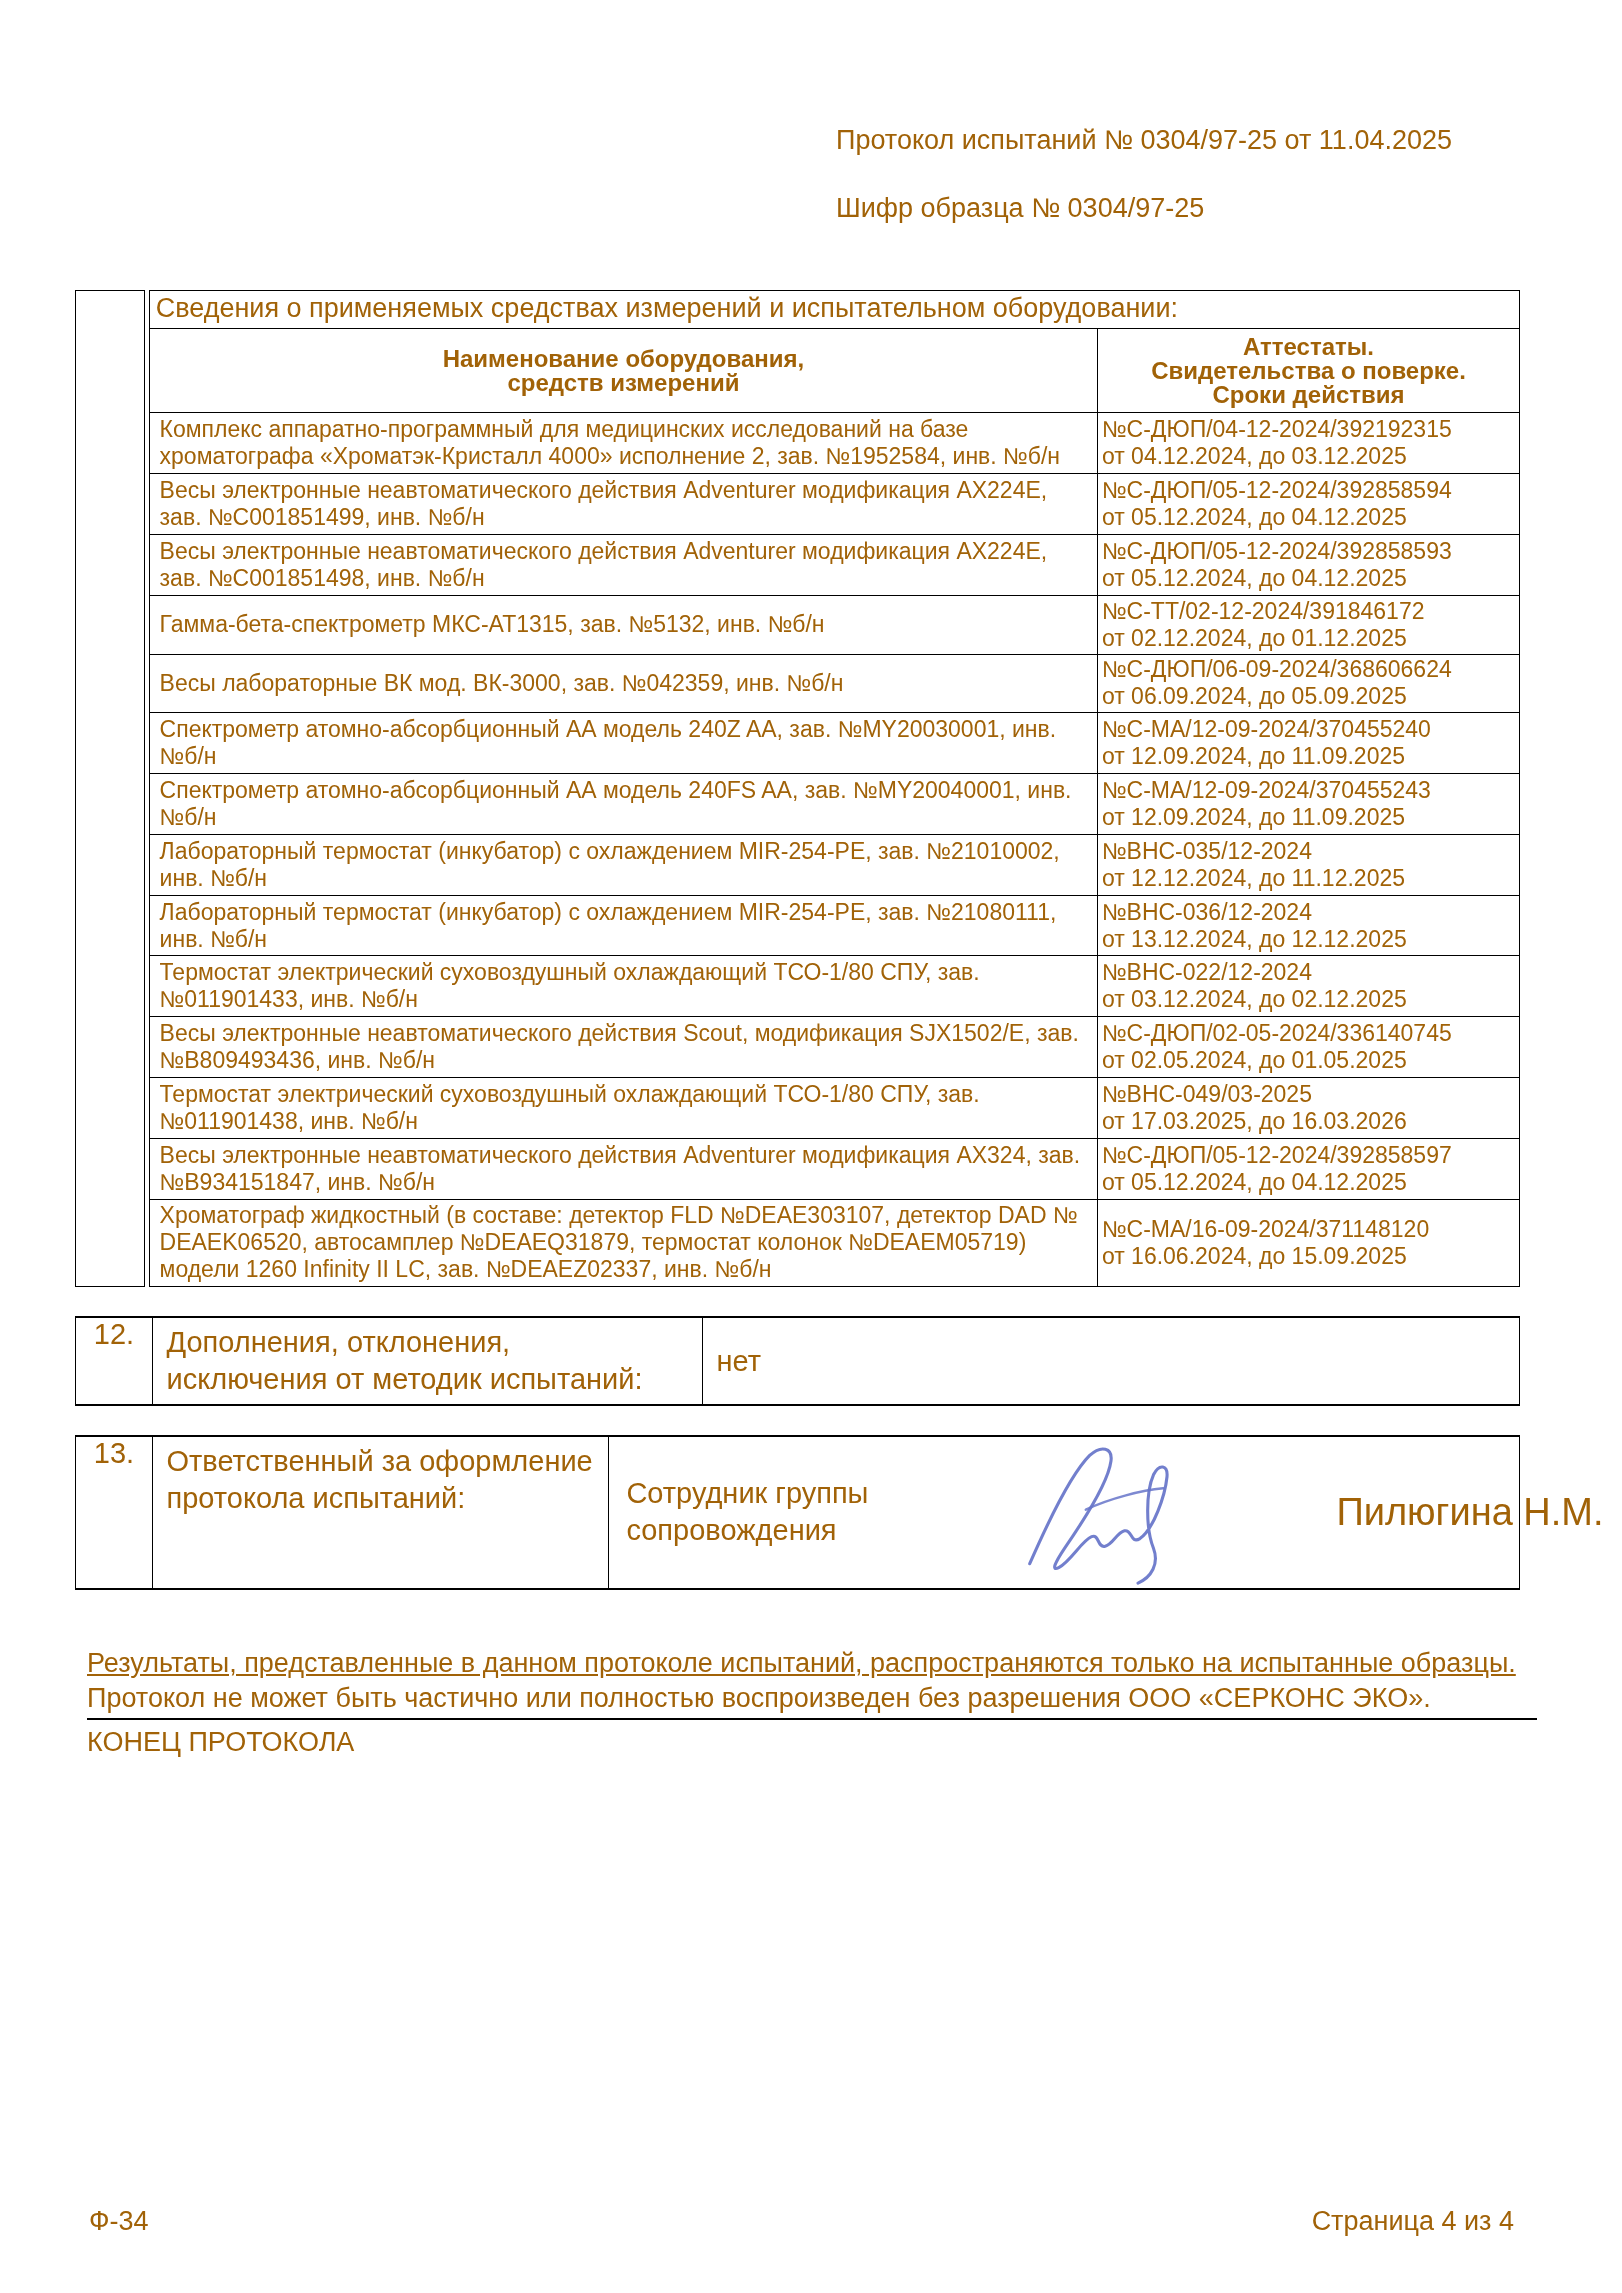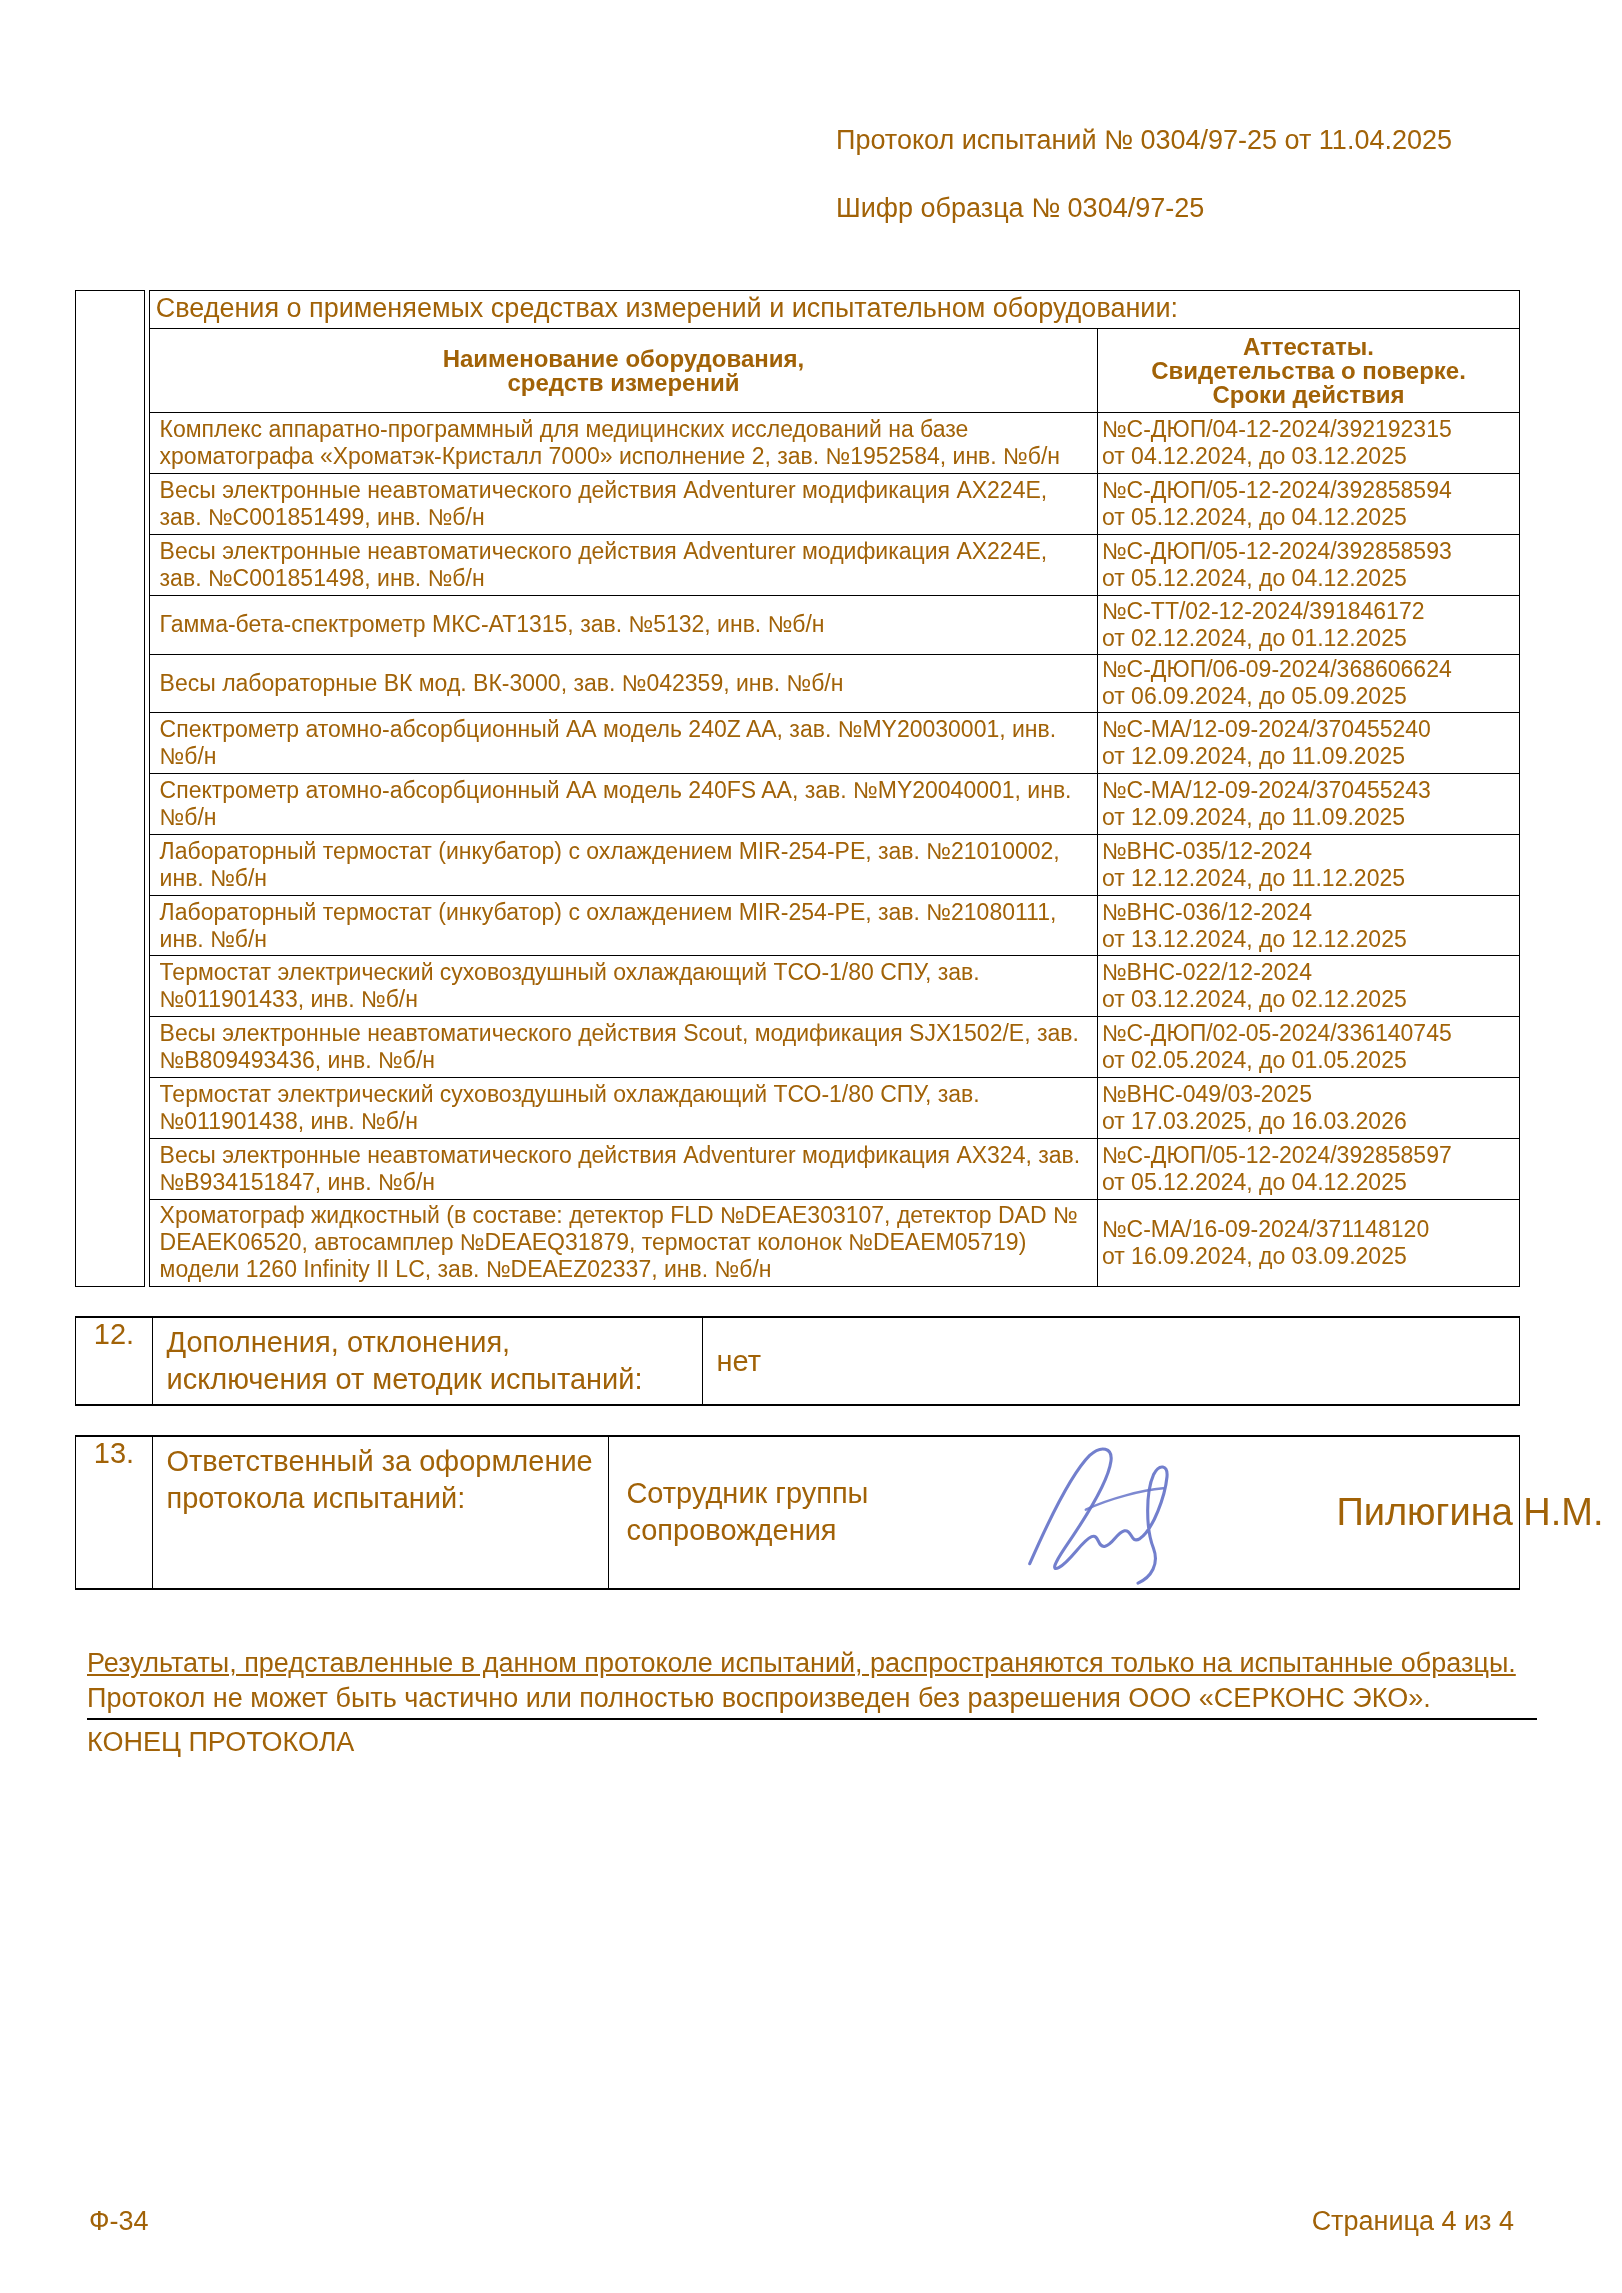--- a/index.html
+++ b/index.html
@@ -177,21 +177,21 @@
         <tr>
           <th class="colhead">Наименование оборудования,
 средств измерений</th>
           <th class="colhead">Аттестаты.
 Свидетельства о поверке.
 Сроки действия</th>
         </tr>
       </thead>
       <tbody>
     <tr>
-      <td class="c-name">Комплекс аппаратно-программный для медицинских исследований на базе хроматографа «Хроматэк-Кристалл 7000» исполнение 2, зав. №1952584, инв. №б/н</td>
+      <td class="c-name">Комплекс аппаратно-программный для медицинских исследований на базе хроматографа «Хроматэк-Кристалл 4000» исполнение 2, зав. №1952584, инв. №б/н</td>
       <td class="c-cert">
         <div>№С-ДЮП/04-12-2024/392192315</div>
         <div>от 04.12.2024, до 03.12.2025</div>
       </td>
     </tr>
 
     <tr>
       <td class="c-name">Весы электронные неавтоматического действия Adventurer модификация AX224E, зав. №C001851499, инв. №б/н</td>
       <td class="c-cert">
         <div>№С-ДЮП/05-12-2024/392858594</div>
@@ -284,21 +284,21 @@
       <td class="c-cert">
         <div>№С-ДЮП/05-12-2024/392858597</div>
         <div>от 05.12.2024, до 04.12.2025</div>
       </td>
     </tr>
 
     <tr>
       <td class="c-name">Хроматограф жидкостный (в составе: детектор FLD №DEAE303107, детектор DAD № DEAEK06520, автосамплер №DEAEQ31879, термостат колонок №DEAEM05719) модели 1260 Infinity II LC, зав. №DEAEZ02337, инв. №б/н</td>
       <td class="c-cert">
         <div>№С-МА/16-09-2024/371148120</div>
-        <div>от 16.09.2024, до 03.09.2025</div>
+        <div>от 16.06.2024, до 15.09.2025</div>
       </td>
     </tr>
   </tbody>
     </table>
   </div>
 
   <table class="sect sect12">
     <tbody>
         <tr>
       <td class="num-cell">12.</td>

